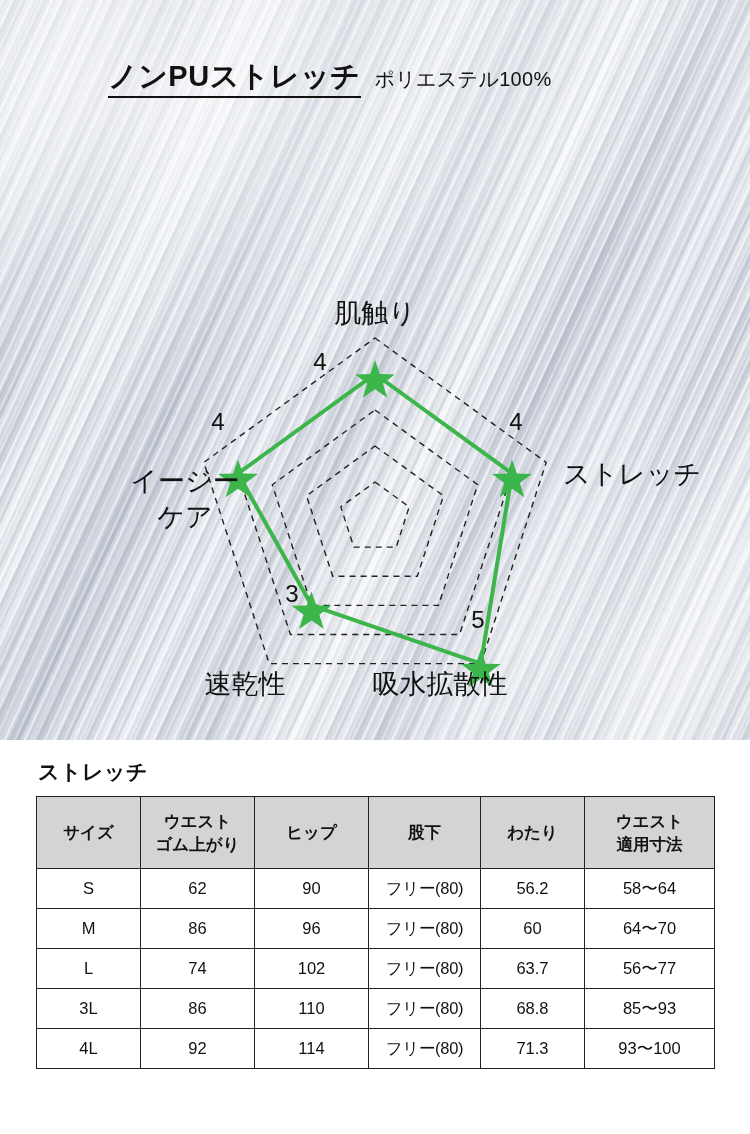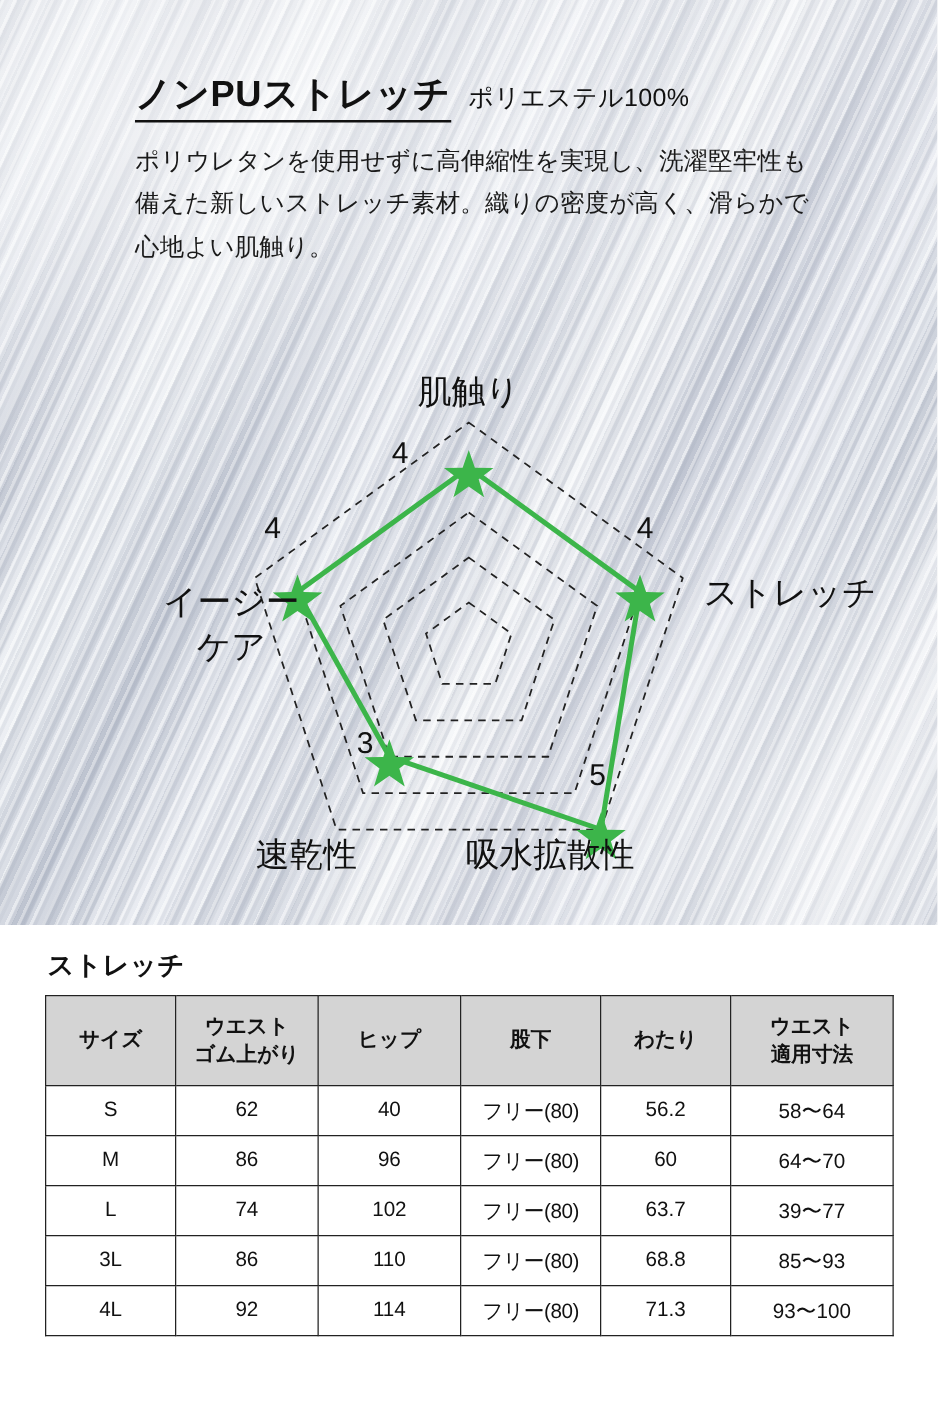--- a/index.html
+++ b/index.html
@@ -155,21 +155,20 @@
   <div class="hero">
     <div class="weave"></div>
     <div class="weave2"></div>
     <div class="sheen"></div>
 
     <div class="hero-text">
       <div class="title-row">
         <div class="title-main">ノンPUストレッチ</div>
         <div class="title-sub">ポリエステル100%</div>
       </div>
-      <div class="hero-desc">ポリウレタンを使用せずに高伸縮性を実現し、洗濯堅牢性も備えた新しいストレッチ素材。織りの密度が高く、滑らかで心地よい肌触り。</div>
     </div>
 
     <div class="radar-wrap">
       <svg class="radar-svg" width="750" height="430" viewBox="0 0 750 430">
 
         <g fill="none" stroke="#222" stroke-width="1.4" stroke-dasharray="6,5">
           <polygon points="375,70 546.2,194.4 480.8,395.6 269.2,395.6 203.8,194.4"></polygon>
           <polygon points="375,106 512.0,205.5 459.6,366.5 290.4,366.5 238.0,205.5"></polygon>
           <polygon points="375,142 477.7,216.7 438.5,337.4 311.5,337.4 272.3,216.7"></polygon>
           <polygon points="375,178 443.5,227.8 417.3,308.2 332.7,308.2 306.5,227.8"></polygon>
@@ -234,40 +233,40 @@
           <th>
             <span>ウエスト</span>
             <span class="l2">適用寸法</span>
           </th>
         </tr>
       </thead>
       <tbody>
         <tr>
           <td>S</td>
           <td>62</td>
-          <td>40</td>
+          <td>90</td>
           <td class="cell-small">フリー(80)</td>
           <td>56.2</td>
           <td>58〜64</td>
         </tr>
         <tr>
           <td>M</td>
           <td>86</td>
           <td>96</td>
           <td class="cell-small">フリー(80)</td>
           <td>60</td>
           <td>64〜70</td>
         </tr>
         <tr>
           <td>L</td>
           <td>74</td>
           <td>102</td>
           <td class="cell-small">フリー(80)</td>
           <td>63.7</td>
-          <td>39〜77</td>
+          <td>56〜77</td>
         </tr>
         <tr>
           <td>3L</td>
           <td>86</td>
           <td>110</td>
           <td class="cell-small">フリー(80)</td>
           <td>68.8</td>
           <td>85〜93</td>
         </tr>
         <tr>

